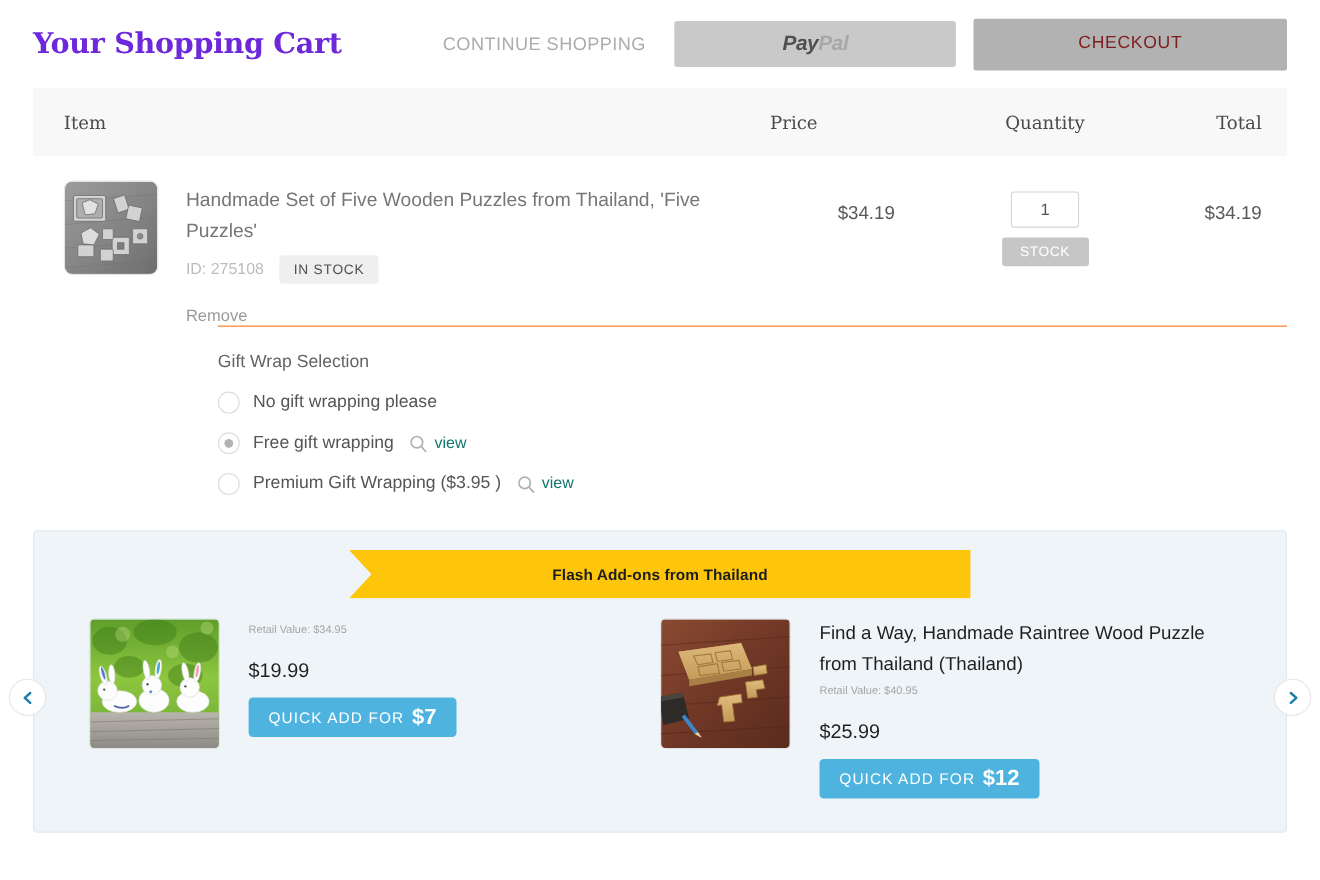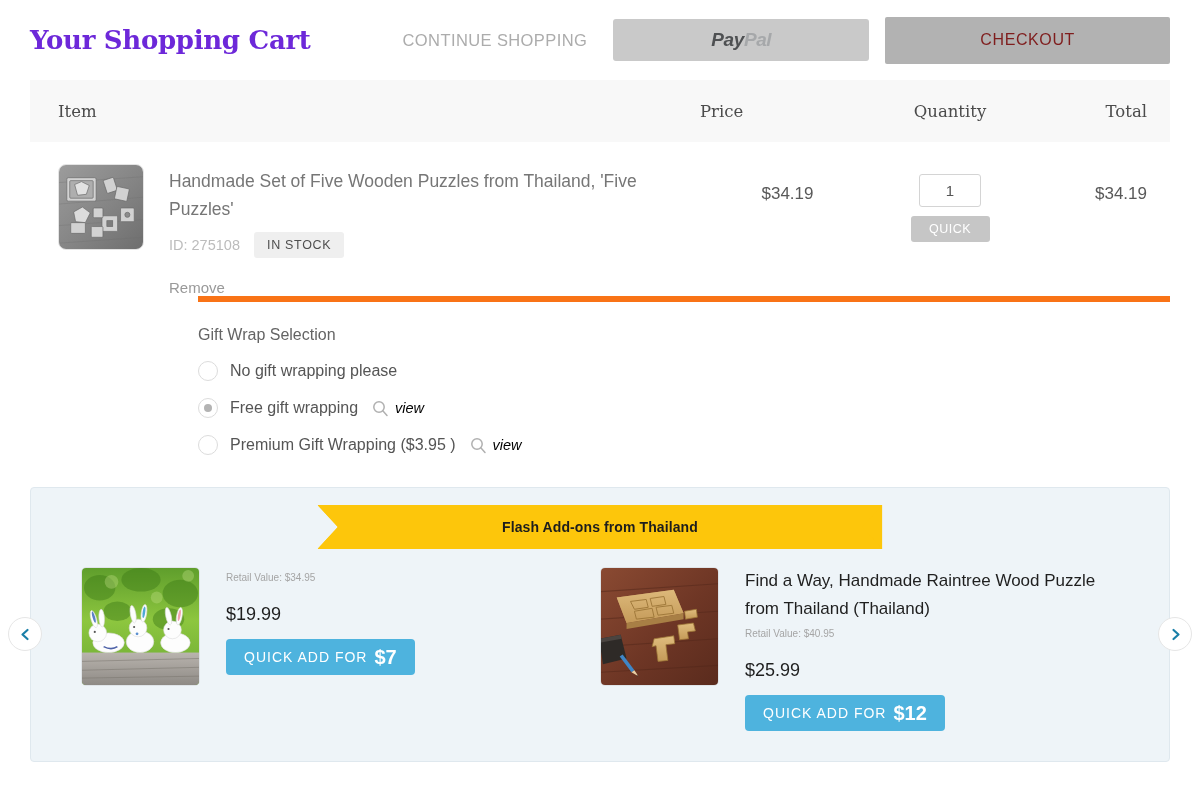--- a/index.html
+++ b/index.html
@@ -168,21 +168,21 @@
   }
   .total-cell {
     width: 145px; text-align: right; padding-right: 23px;
     font-size: 17px; color: #595959;
     padding-top: 20px;
   }
 
   
   .giftwrap {
     margin: 0 0 0 168px;
-    border-top: 6px solid #f97316;
+    border-top: 1px solid #f97316;
     padding-top: 24px;
     padding-bottom: 18px;
   }
   .gw-title { font-size: 16px; color: #646464; }
   .gw-option {
     display: flex; align-items: center;
     margin-top: 17px;
     cursor: pointer;
   }
   .radio {
@@ -202,21 +202,21 @@
   .gw-label {
     margin-left: 12px;
     font-size: 16px;
     color: #555555;
   }
   .view-link {
     display: flex; align-items: center;
     margin-left: 14px;
     cursor: pointer;
   }
-  .view-text { margin-left: 6px; font-size: 14.5px; color: #000000; font-style: italic; }
+  .view-text { margin-left: 6px; font-size: 14.5px; color: #0f766e; }
 
   
   .addons {
     position: relative;
     margin: 14px 30px 0 30px;
     background: #eef4f8;
     border: 1px solid #dfe8ee;
     border-radius: 4px;
     height: 275px;
   }
@@ -368,21 +368,21 @@
           <span class="stock-badge">IN STOCK</span>
         </div>
         <div class="remove-link">Remove</div>
       </div>
     </div>
 
     <div class="price-cell">$34.19</div>
 
     <div class="qty-cell">
       <input class="qty-input" type="text" value="1" style="">
-      <button class="update-btn">QUICK</button>
+      <button class="update-btn">STOCK</button>
     </div>
 
     <div class="total-cell">$34.19</div>
   </div>
 
   <div class="giftwrap">
     <div class="gw-title">Gift Wrap Selection</div>
 
     <div class="gw-option">
       <span class="radio"></span>

